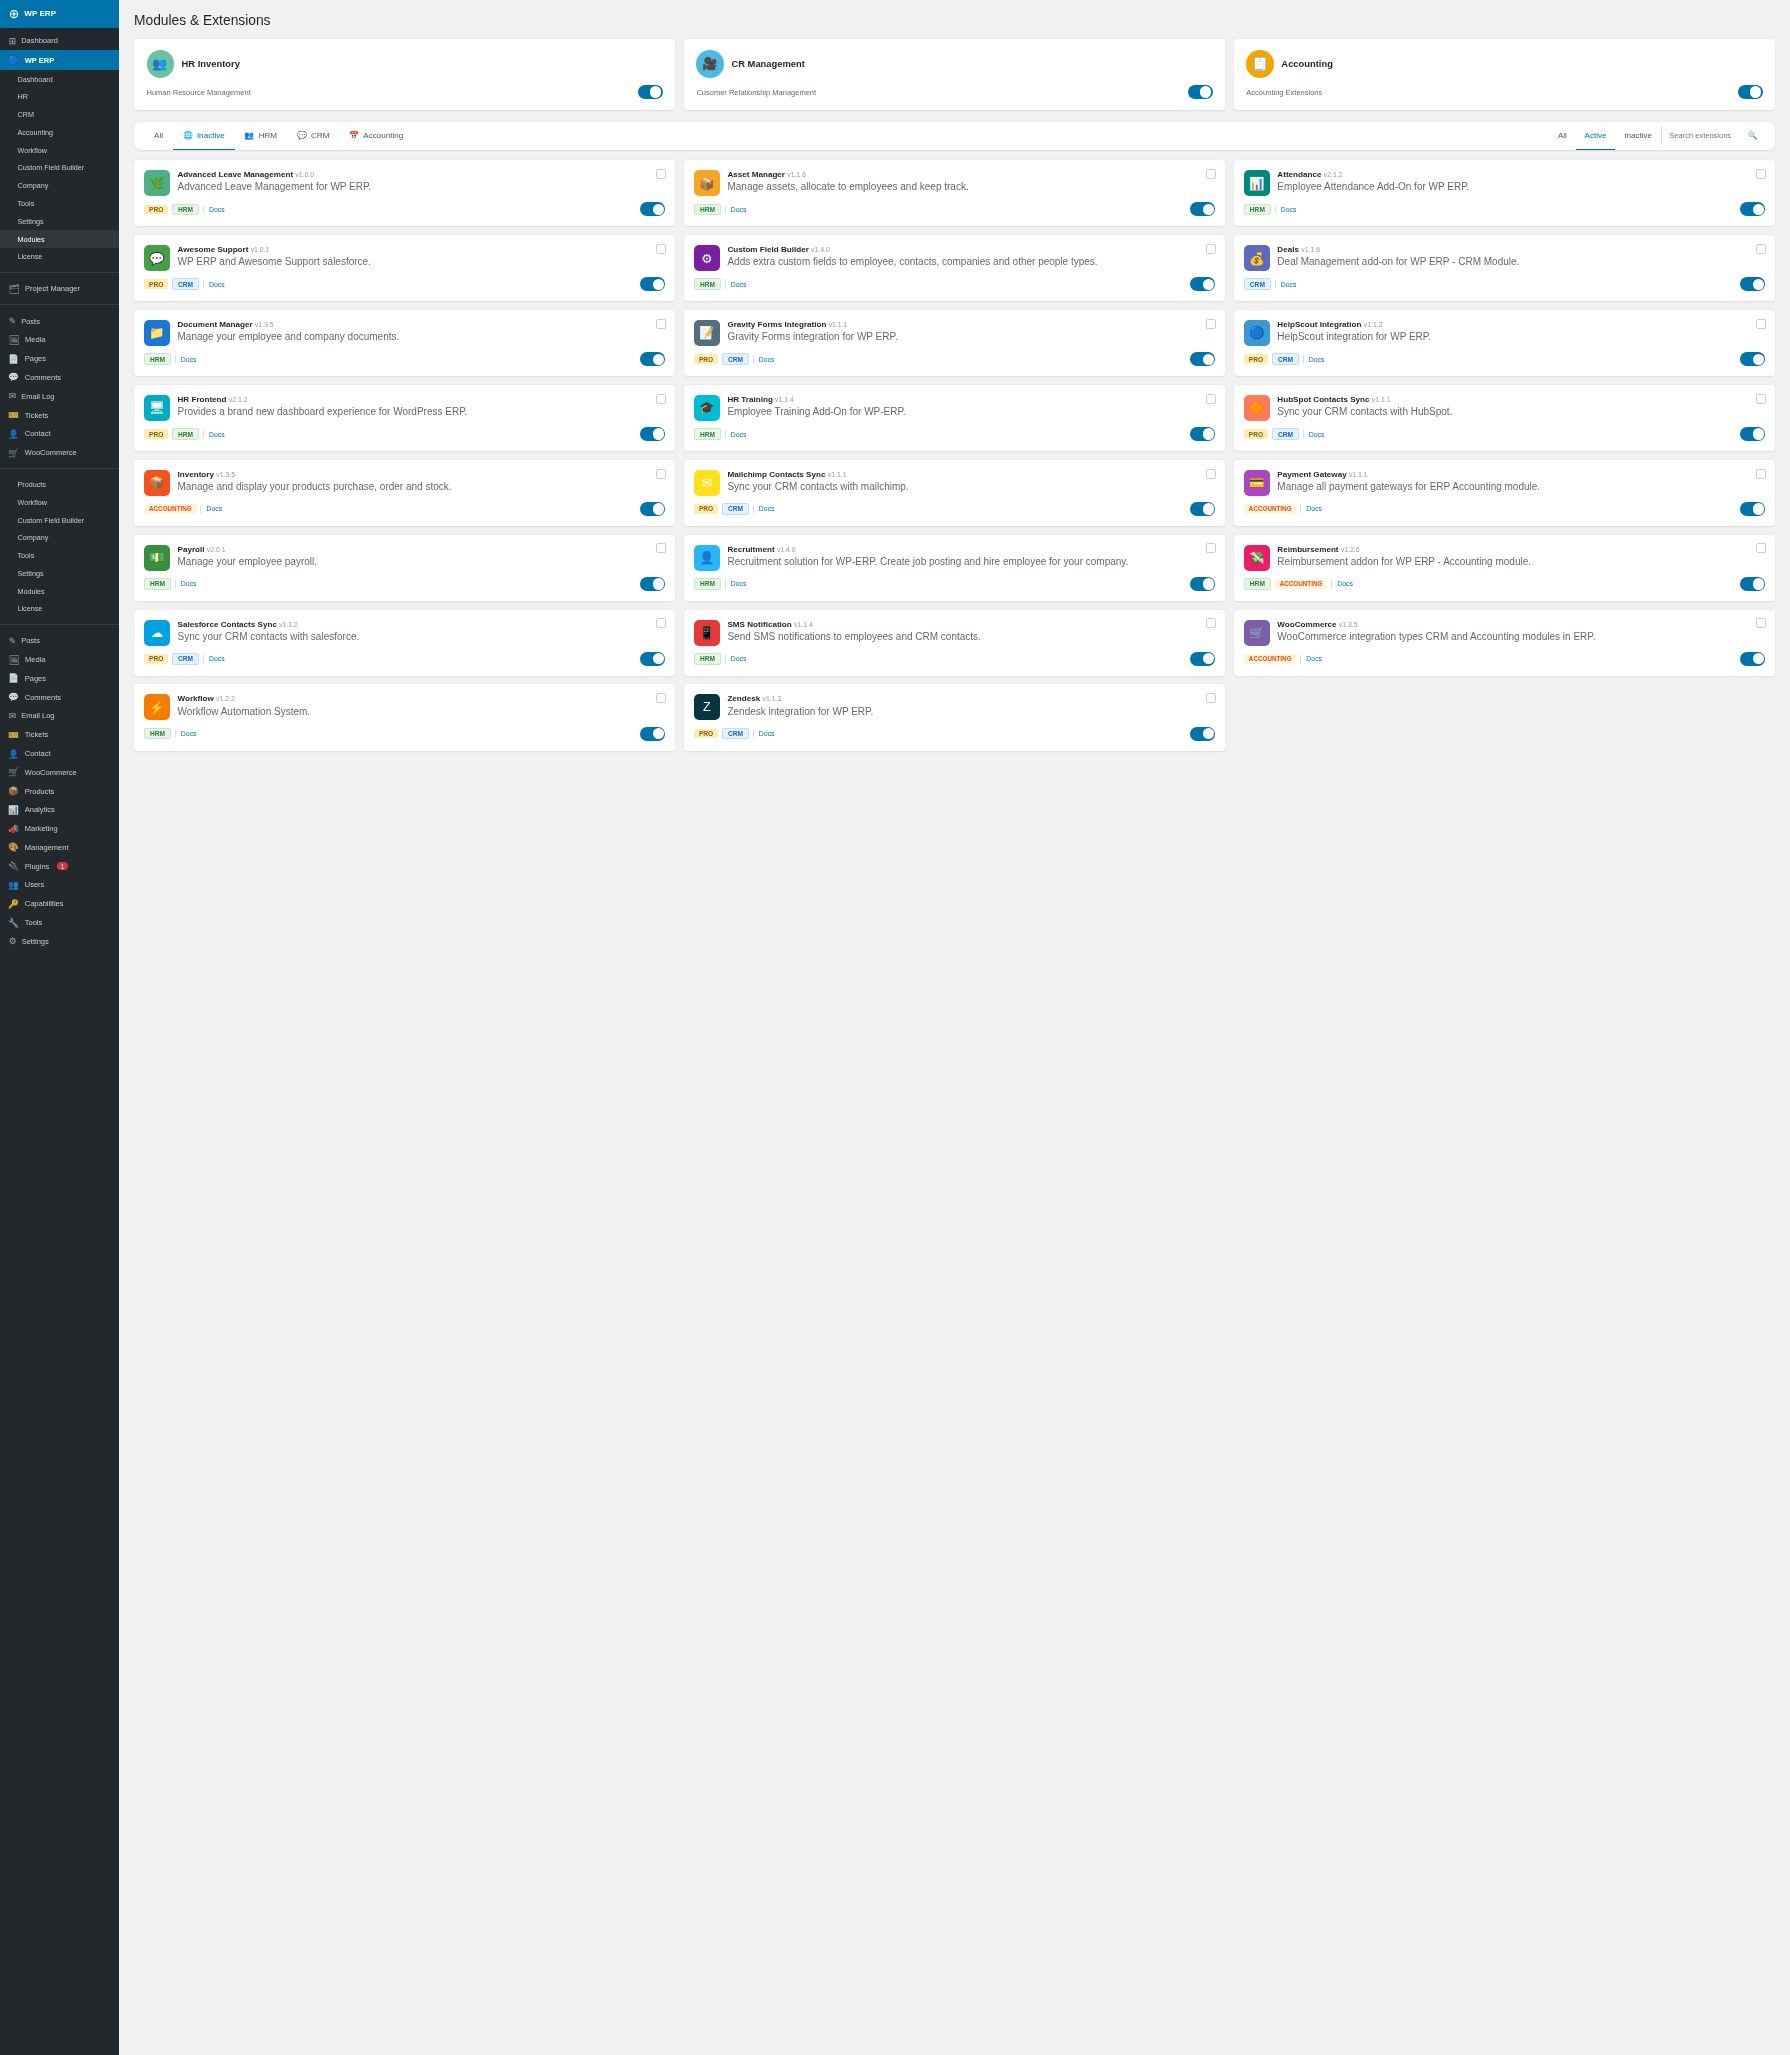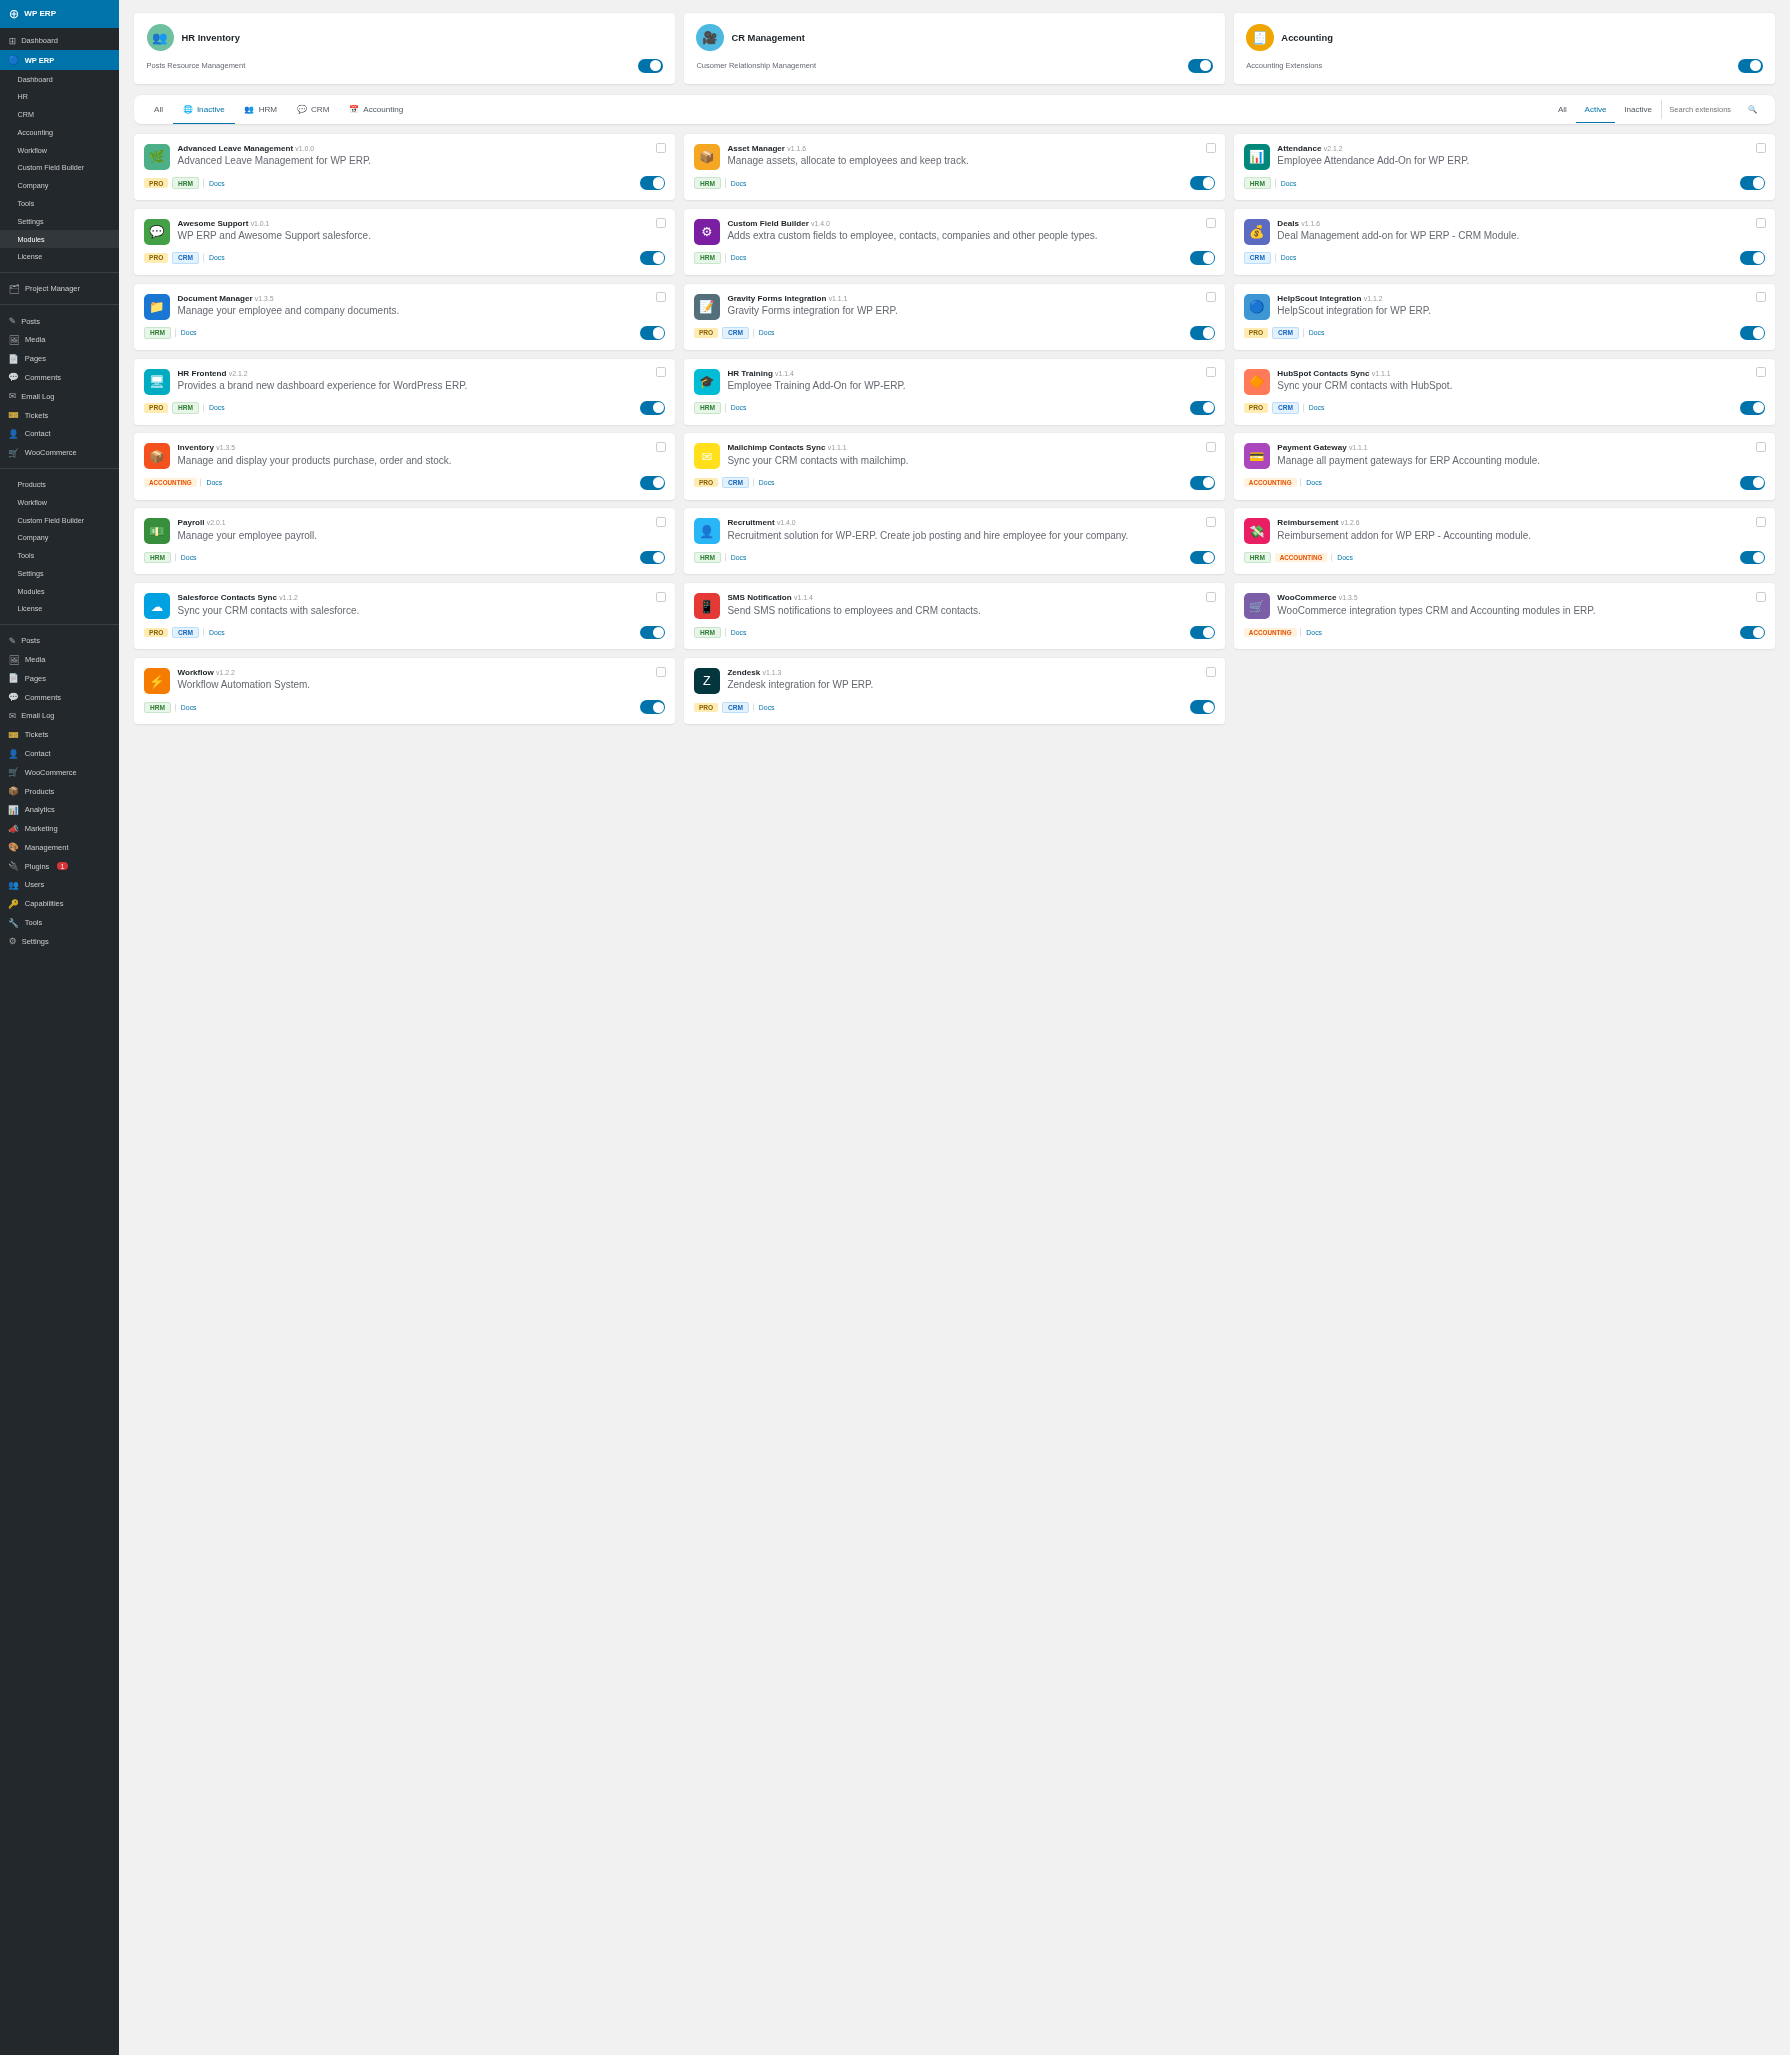--- a/index.html
+++ b/index.html
@@ -294,31 +294,32 @@
         <span>Tools</span>
       </div>
     <div class="sidebar-item">
         <span class="sidebar-icon">⚙</span>
         <span>Settings</span>
       </div>
   </div>
 </div>
 
 <div class="main">
+  <h1 class="page-title">Modules &amp; Extensions</h1>
 
   <div class="core-modules">
     <div class="core-card">
       <div class="core-card-header">
         <div class="core-icon green">👥</div>
         <div>
           <div class="core-card-title">HR Inventory</div>
         </div>
       </div>
       <div class="core-card-footer">
-        <span class="core-card-desc">Posts Resource Management</span>
+        <span class="core-card-desc">Human Resource Management</span>
         <div class="toggle on"></div>
       </div>
     </div>
     <div class="core-card">
       <div class="core-card-header">
         <div class="core-icon blue">🎥</div>
         <div>
           <div class="core-card-title">CR Management</div>
         </div>
       </div>

